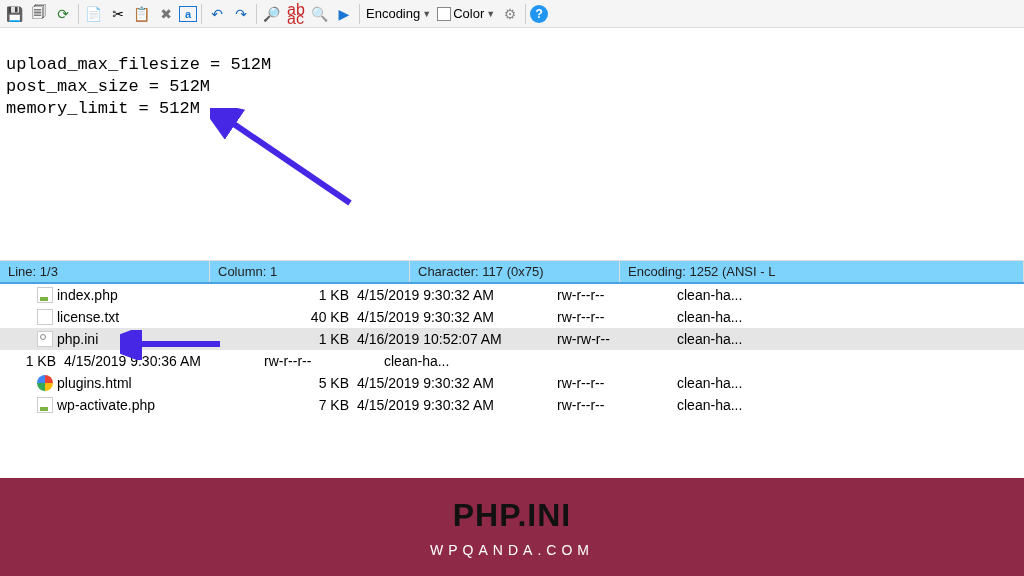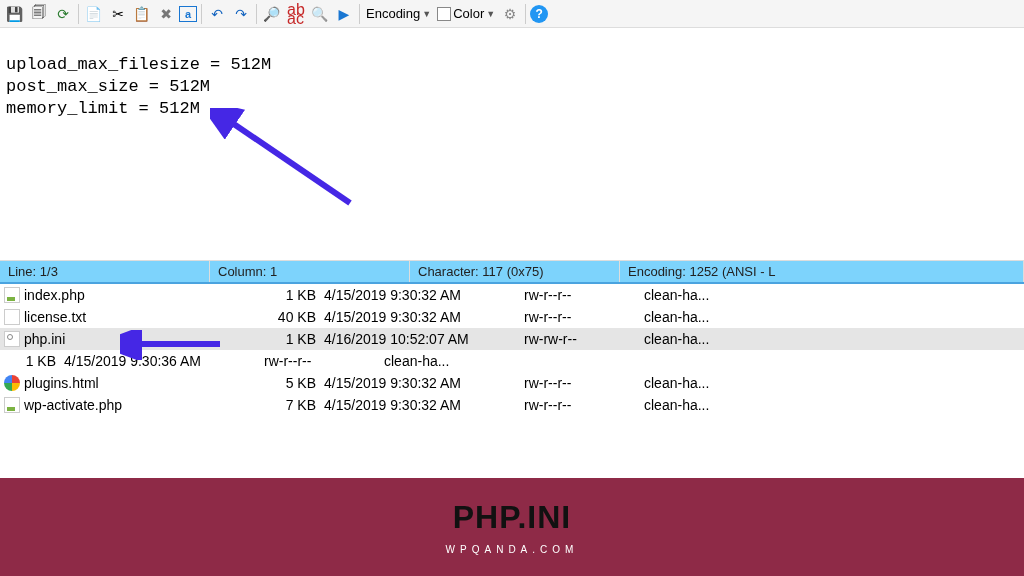--- a/index.html
+++ b/index.html
@@ -20,39 +20,39 @@
   .statusbar { height: 24px; background: #7dd3fc; border-top: 1px solid #ddd; border-bottom: 2px solid #4aa3df; display: flex; align-items: center; font-size: 13px; color: #222; }
   .statusbar > div { padding: 0 8px; border-right: 1px solid #ddd; height: 100%; display: flex; align-items: center; }
   .sb-line { width: 210px; }
   .sb-col  { width: 200px; }
   .sb-char { width: 210px; }
   .sb-enc  { flex: 1; }
 
   .filelist { height: 194px; overflow: hidden; font-size: 14px; position: relative; }
   .file-row { height: 22px; display: flex; align-items: center; }
   .file-row.selected { background: #e5e5e5; }
-  .col-name { width: 260px; padding-left: 4px; display: flex; align-items: center; gap: 4px; }
+  .col-name { width: 260px; padding-left: 4px; display: flex; align-items: center; gap: 4px; margin-left: 33px; }
   .col-size { width: 60px; text-align: right; padding-right: 4px; }
   .col-date { width: 200px; padding-left: 4px; }
   .col-perm { width: 120px; padding-left: 4px; }
   .col-owner{ width: 120px; padding-left: 4px; }
   .file-icon { width: 16px; height: 16px; display: inline-flex; align-items: center; justify-content: center; font-size: 12px; }
   .icon-php { background: linear-gradient(#fff,#fff); border: 1px solid #ccc; position: relative; }
   .icon-php::after { content: ''; position: absolute; left: 2px; bottom: 1px; width: 8px; height: 4px; background: #7cb342; }
   .icon-txt { border: 1px solid #ccc; background: #fff; }
   .icon-ini { border: 1px solid #ccc; background: #fff; position: relative; }
   .icon-ini::after { content:''; position:absolute; top:2px; left:2px; width:4px; height:4px; border:1px solid #888; border-radius:50%; }
   .icon-json { border: 1px solid #ccc; background: #fff; }
   .icon-html { border-radius: 50%; background: conic-gradient(#ea4335 0 25%, #fbbc05 0 50%, #34a853 0 75%, #4285f4 0); }
   
   .arrow2 { position: absolute; left: 120px; top: 46px; pointer-events: none; }
 
   .footer { height: 98px; background: #8e2a47; color: #fff; display: flex; flex-direction: column; align-items: center; justify-content: center; gap: 8px; }
   .footer-title { font-size: 32px; font-weight: 700; letter-spacing: 1px; font-family: Arial, sans-serif; color: #111; }
-  .footer-sub { font-size: 10px; letter-spacing: 5px; font-weight: 400; }
+  .footer-sub { font-size: 14px; letter-spacing: 5px; font-weight: 400; }
 </style>
 </head>
 <body>
 
 <div class="toolbar">
   <span class="toolbar-btn">💾</span>
   <span class="toolbar-btn">🗐</span>
   <span class="toolbar-btn" style="color:#2e7d32">⟳</span>
   <span class="toolbar-sep"></span>
   <span class="toolbar-btn">📄</span>

